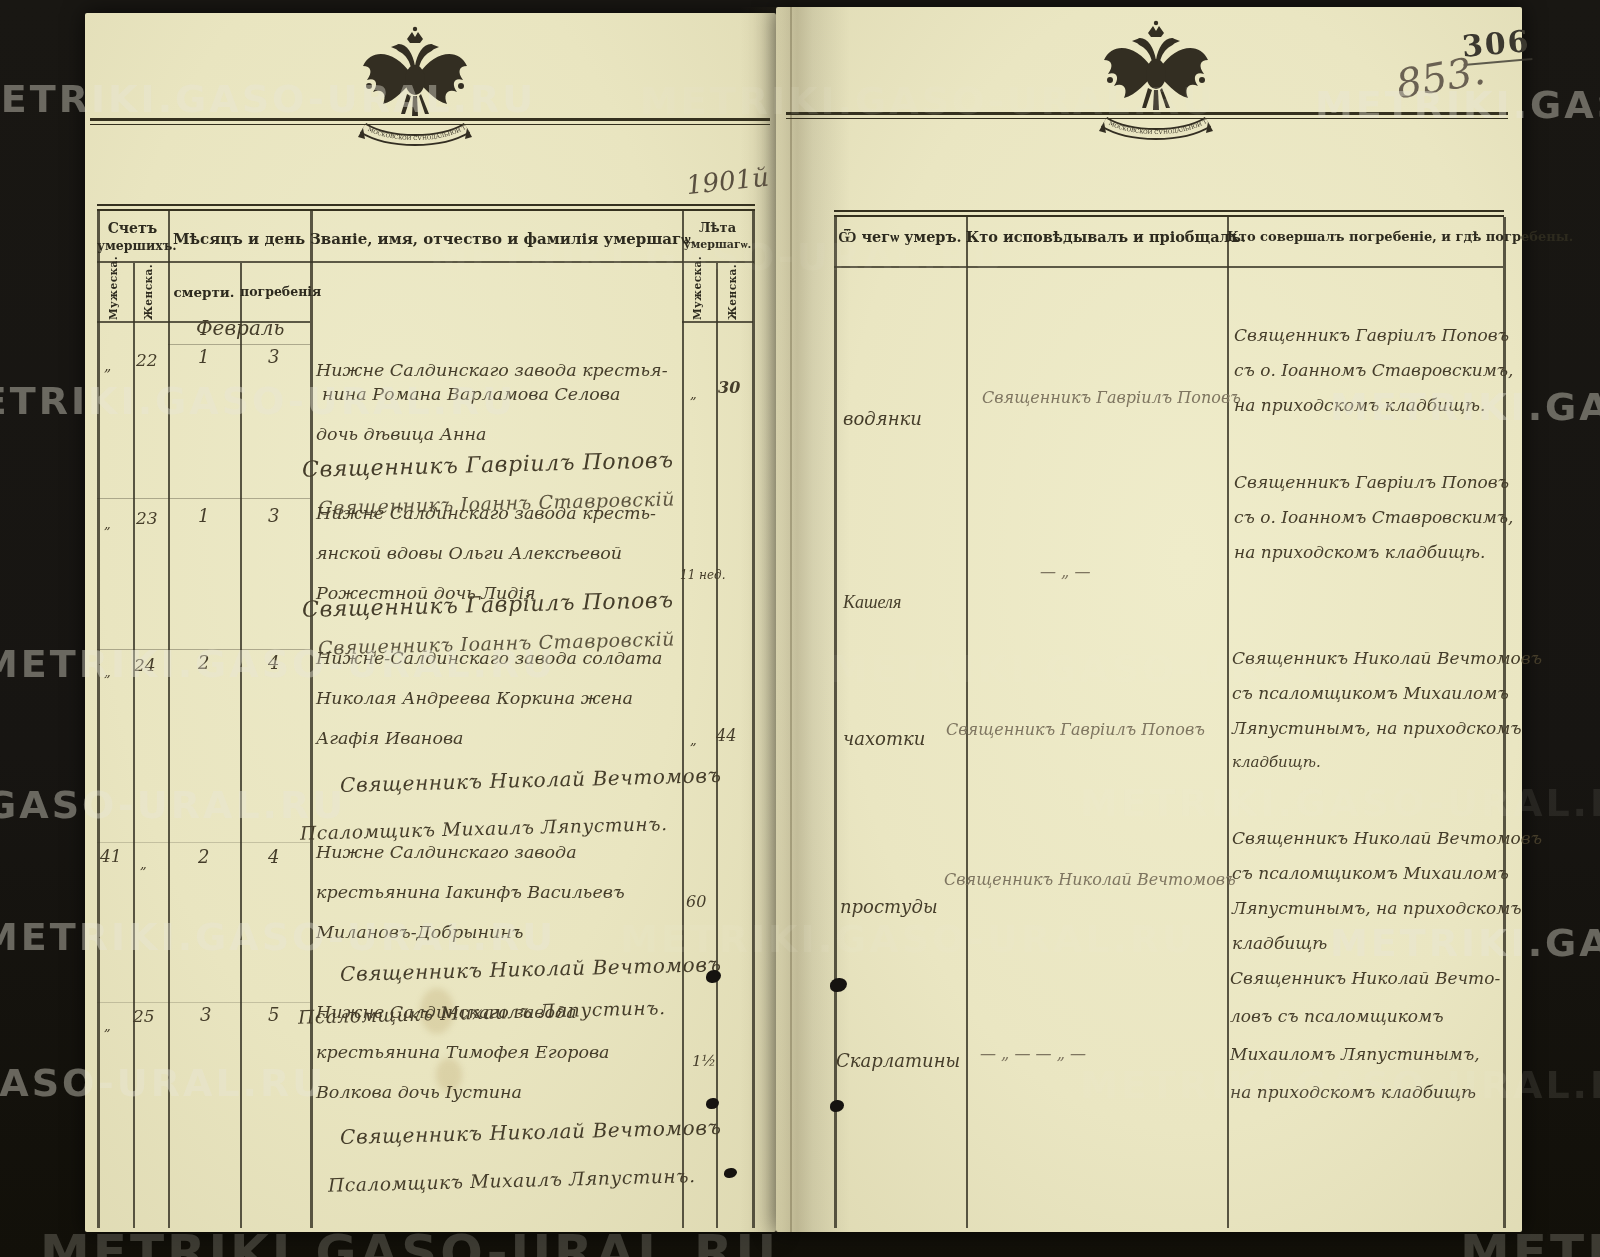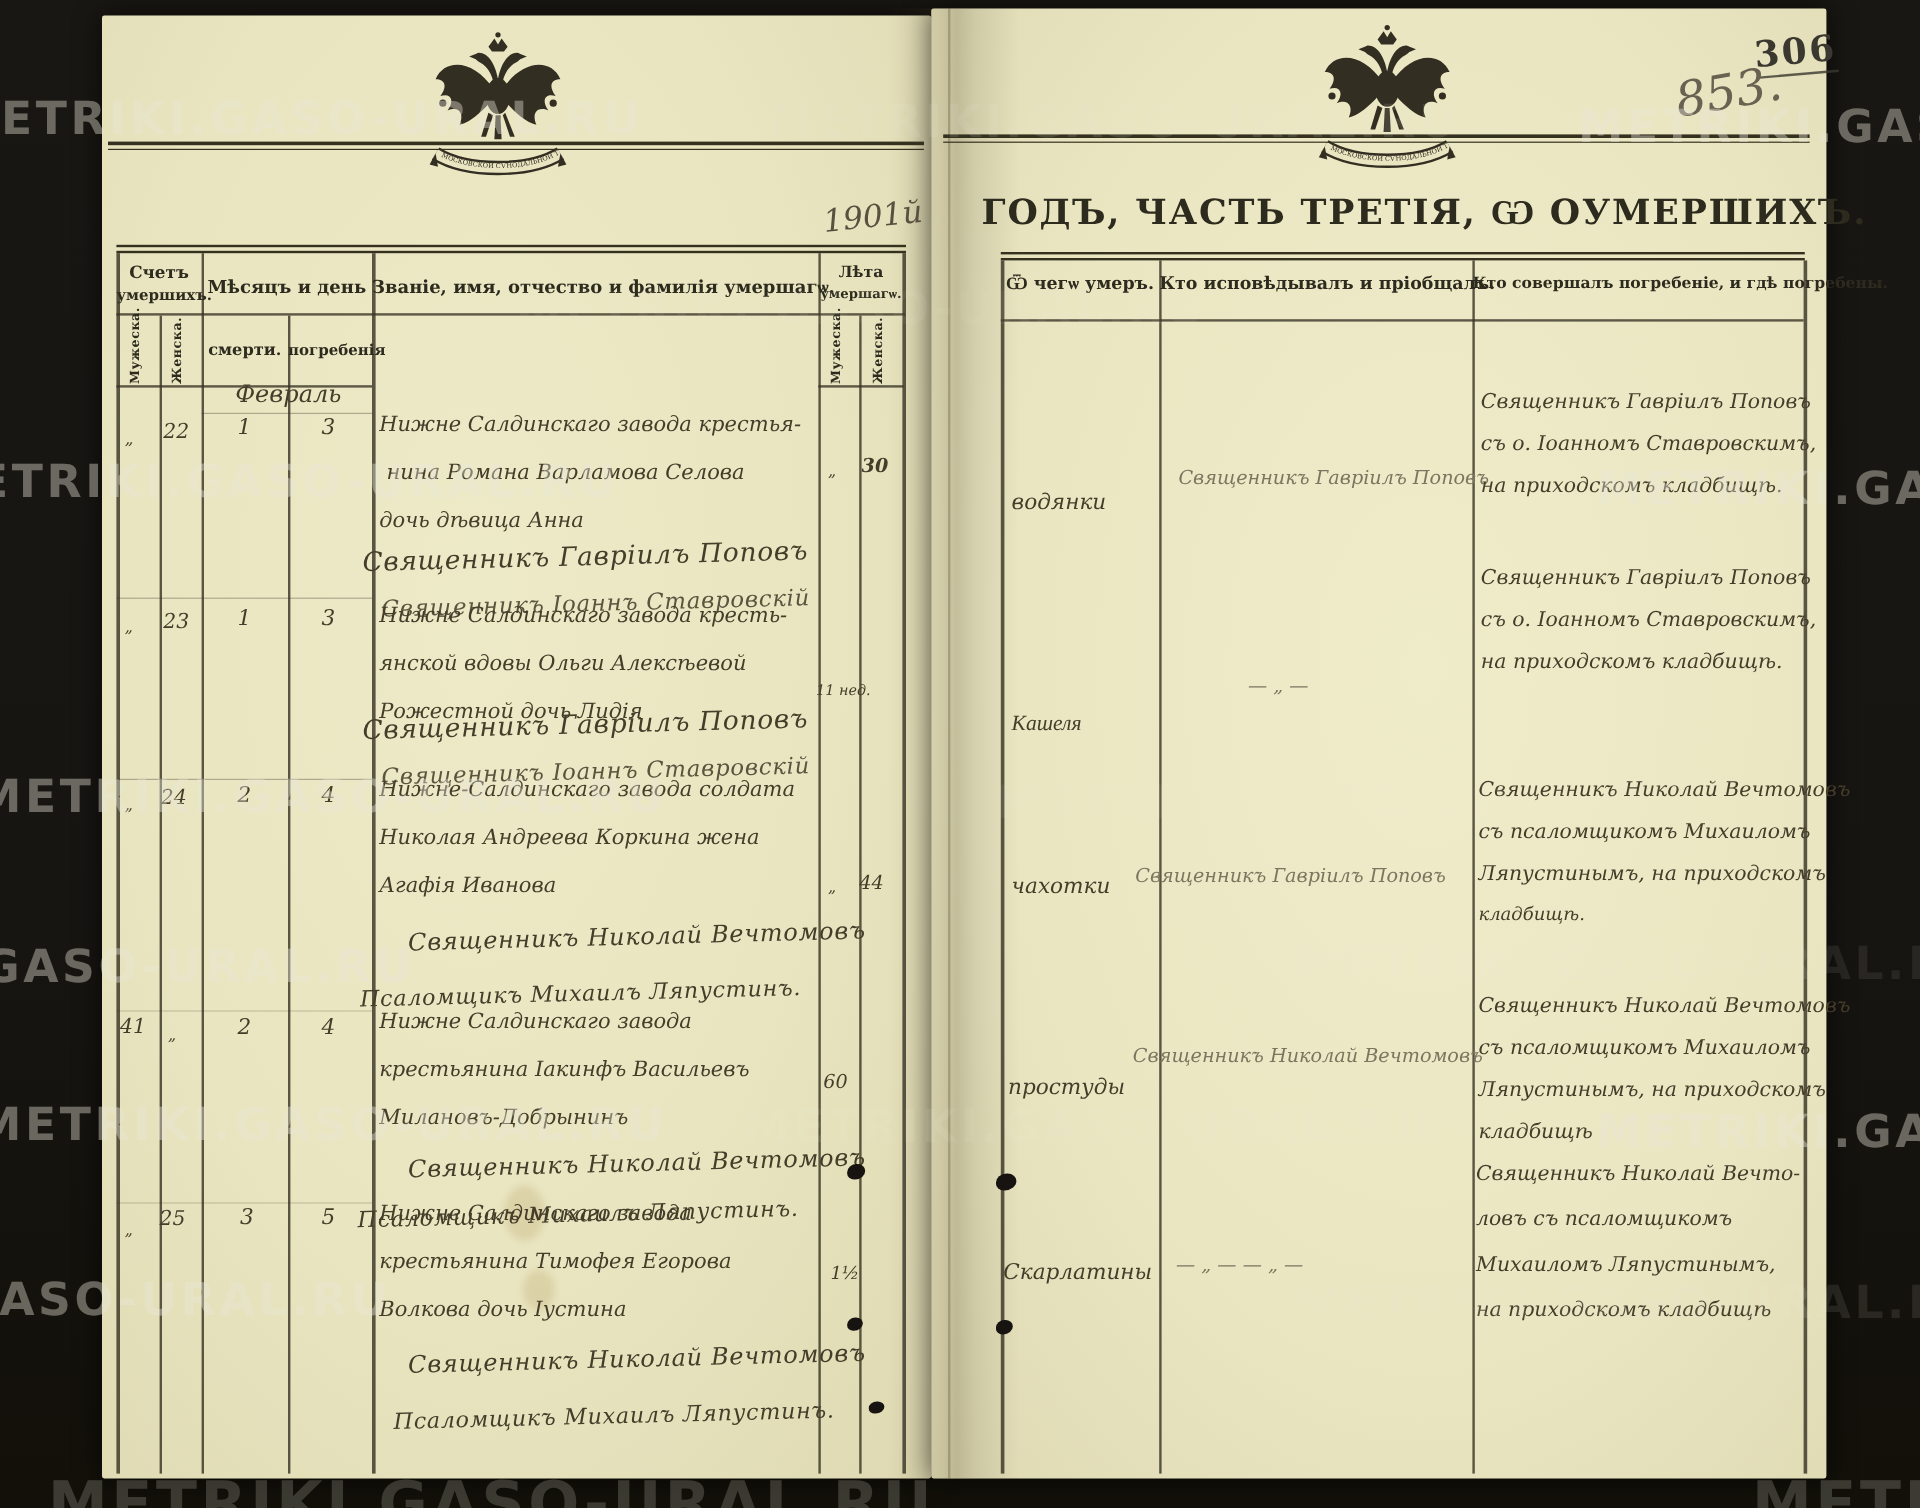--- a/index.html
+++ b/index.html
@@ -95,21 +95,20 @@
 
   <div class="rule" style="left:90px;top:118px;width:680px;height:3px;"></div>
   <div class="rule" style="left:90px;top:124px;width:680px;height:1px;"></div>
   <div class="rule" style="left:786px;top:112px;width:722px;height:3px;"></div>
   <div class="rule" style="left:786px;top:118px;width:722px;height:1px;"></div>
 
   <div class="abs stamp" style="left:1462px;top:26px;font-size:30px;">306</div>
   <div class="hw" style="left:1396px;top:54px;font-size:40px;color:#6a6152;transform:rotate(-10deg);">853.</div>
 
   <div class="hw" style="left:686px;top:166px;font-size:26px;color:#5a5040;transform:rotate(-6deg);">1901й</div>
-  <div class="abs printed" style="left:818px;top:160px;font-size:29px;letter-spacing:1.5px;">ГОДЪ, ЧАСТЬ ТРЕТІЯ, Ѡ ОУМЕРШИХЪ.</div>
 
   <div class="rule" style="left:97px;top:204px;width:658px;height:2px;"></div>
   <div class="rule" style="left:97px;top:209px;width:658px;height:2px;"></div>
   <div class="vl vl2" style="left:97px;top:211px;height:1017px;"></div>
   <div class="vl" style="left:133px;top:263px;height:965px;"></div>
   <div class="vl" style="left:168px;top:211px;height:1017px;"></div>
   <div class="vl" style="left:240px;top:263px;height:965px;"></div>
   <div class="vl vl2" style="left:310px;top:211px;height:1017px;"></div>
   <div class="vl" style="left:682px;top:211px;height:1017px;"></div>
   <div class="vl" style="left:716px;top:263px;height:965px;"></div>
@@ -147,21 +146,21 @@
   <div class="abs printed" style="left:834px;top:228px;width:132px;font-size:14.5px;text-align:center;">Ѿ чегѡ умеръ.</div>
   <div class="abs printed" style="left:966px;top:228px;width:261px;font-size:14.5px;">Кто исповѣдывалъ и пріобщалъ.</div>
   <div class="abs printed" style="left:1227px;top:229px;width:276px;font-size:13px;">Кто совершалъ погребеніе, и гдѣ погребены.</div>
 
   <div class="hw" style="left:196px;top:316px;font-size:20px;">Февраль</div>
 
   <div class="hw" style="left:104px;top:358px;font-size:14px;">„</div>
   <div class="hw" style="left:136px;top:350px;font-size:17px;">22</div>
   <div class="hw" style="left:198px;top:346px;font-size:18px;">1</div>
   <div class="hw" style="left:268px;top:346px;font-size:18px;">3</div>
-  <div class="hw" style="left:316px;top:344px;font-size:17.5px;">Нижне Салдинскаго завода крестья-</div>
+  <div class="hw" style="left:316px;top:360px;font-size:17.5px;">Нижне Салдинскаго завода крестья-</div>
   <div class="hw" style="left:322px;top:384px;font-size:17.5px;">нина Романа Варламова Селова</div>
   <div class="hw" style="left:316px;top:424px;font-size:17.5px;">дочь дѣвица Анна</div>
   <div class="hw sig" style="left:302px;top:452px;font-size:22px;">Священникъ Гавріилъ Поповъ</div>
   <div class="hw sig" style="left:318px;top:492px;font-size:19px;color:#5c543f;">Священникъ Іоаннъ Ставровскій</div>
   <div class="hw" style="left:690px;top:386px;font-size:13px;">„</div>
   <div class="hw" style="left:718px;top:378px;font-size:16px;font-weight:bold;">30</div>
   <div class="hw" style="left:843px;top:408px;font-size:18px;">водянки</div>
   <div class="hw faded" style="left:982px;top:388px;font-size:16px;">Священникъ Гавріилъ Поповъ</div>
   <div class="hw" style="left:1234px;top:325px;font-size:17px;">Священникъ Гавріилъ Поповъ</div>
   <div class="hw" style="left:1234px;top:360px;font-size:17px;">съ о. Іоанномъ Ставровскимъ,</div>

